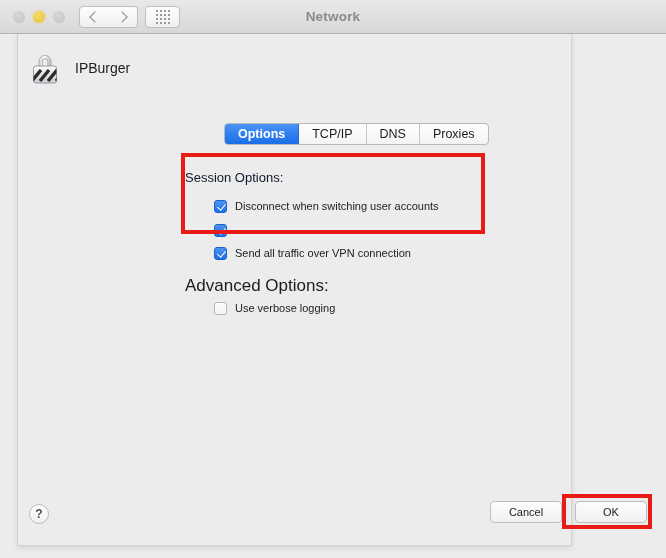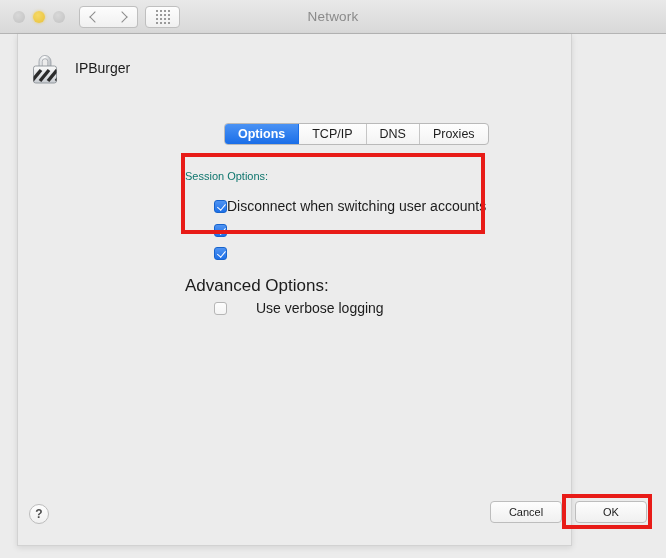--- a/index.html
+++ b/index.html
@@ -79,21 +79,21 @@
     gap: 2px;
   }
   .dotgrid i { background: #9a9a9a; display: block; width: 2px; height: 2px; }
 
   #window-title {
     position: absolute;
     left: 0; top: 9px;
     width: 666px;
     text-align: center;
     font-size: 13.5px;
-    font-weight: normal;
+    font-weight: bold;
     color: #8a8a8a;
     letter-spacing: 0.2px;
   }
 
   #search-field {
     position: absolute;
     left: 498px; top: 7px;
     width: 160px; height: 20px;
     background: linear-gradient(to bottom, #f2f2f2, #fbfbfb);
     border: 1px solid #c3c3c3;
@@ -189,22 +189,22 @@
     background: linear-gradient(to bottom, #4a92f4, #1a6ee8);
     color: #ffffff;
     font-weight: bold;
     border-right-color: #1a6ee8;
   }
 
   
   #group-session-label {
     position: absolute;
     left: 167px; top: 136px;
-    font-size: 11px;
-    color: #0f766e;
+    font-size: 13px;
+    color: #0f172a;
   }
   #group-advanced-label {
     position: absolute;
     left: 167px; top: 242px;
     font-size: 17px;
     color: #1c1c1c;
   }
 
   .checkrow {
     position: absolute;
@@ -230,29 +230,30 @@
     width: 3.5px; height: 7px;
     border-right: 1.9px solid #ffffff;
     border-bottom: 1.9px solid #ffffff;
     transform: rotate(40deg);
   }
   .checkrow .cb.off {
     background: linear-gradient(to bottom, #fdfdfd, #f4f4f4);
     border: 1px solid #b6b6b6;
   }
   .checkrow .cb-label {
-    font-size: 14px;
+    margin-left: 8px;
+    font-size: 11px;
     color: #1c1c1c;
     white-space: nowrap;
   }
 
   #chk-switch  { left: 196px; top: 163px; }
   #chk-logout  { left: 196px; top: 187px; }
   #chk-vpn     { left: 196px; top: 210px; }
-  #chk-verbose { left: 196px; top: 265px; gap: 29px; }
+  #chk-verbose { left: 196px; top: 265px; }
 
   
   #help-button {
     position: absolute;
     left: 11px; top: 470px;
     width: 20px; height: 20px;
     border-radius: 50%;
     background: linear-gradient(to bottom, #fdfdfd, #f1f1f1);
     border: 1px solid #bcbcbc;
     box-sizing: border-box;
@@ -379,20 +380,21 @@
       <span class="cb on"></span>
       <span class="cb-label">Disconnect when switching user accounts</span>
     </div>
 
     <div class="checkrow" id="chk-logout">
       <span class="cb on"></span>
     </div>
 
     <div class="checkrow" id="chk-vpn">
       <span class="cb on"></span>
+      <span class="cb-label">Send all traffic over VPN connection</span>
     </div>
 
     <div id="group-advanced-label">Advanced Options:</div>
 
     <div class="checkrow" id="chk-verbose">
       <span class="cb off"></span>
       <span class="cb-label">Use verbose logging</span>
     </div>
 
     <div id="help-button">?</div>

